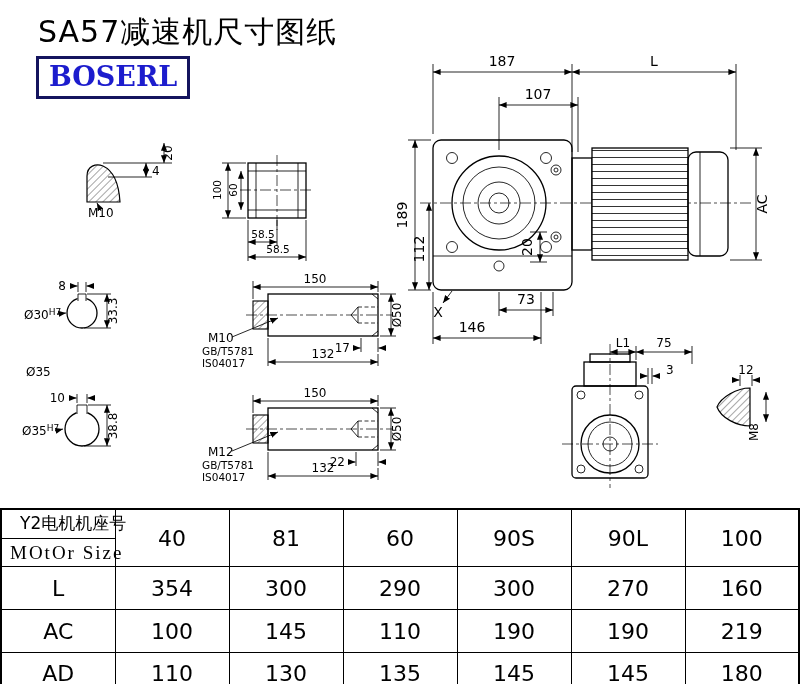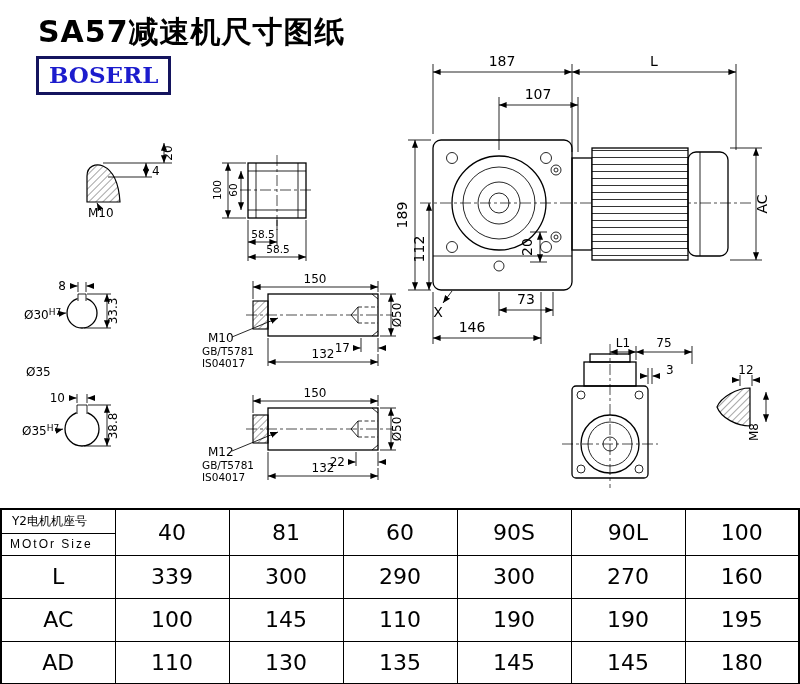--- a/index.html
+++ b/index.html
@@ -1,39 +1,39 @@
 <!DOCTYPE html>
 <html><head>
 <meta charset="utf-8">
 <style>
   *{margin:0;padding:0;box-sizing:border-box}
   html,body{width:800px;height:684px;background:#ffffff;overflow:hidden;position:relative;
     font-family:"DejaVu Sans",sans-serif;color:#000}
-  .title{position:absolute;left:38px;top:12px;font-size:30px;font-weight:bold;letter-spacing:1px;white-space:nowrap}
+  .title{position:absolute;left:38px;top:12px;font-size:30px;font-weight:normal;letter-spacing:1px;white-space:nowrap}
   .logo{position:absolute;left:36px;top:56px;border:3px solid #14145e;color:#1c1ccd;background:#fff;
-    font-family:"DejaVu Serif",serif;font-weight:bold;font-size:23px;line-height:1;padding:4px 10px 6px}
+    font-family:"DejaVu Serif",serif;font-weight:bold;font-size:27px;line-height:1;padding:4px 10px 6px}
   svg.drawing{position:absolute;left:0;top:0}
   svg text{font-family:"DejaVu Sans",sans-serif;fill:#000;font-size:12px}
   svg .t14{font-size:14px}
   svg .t12{font-size:12px}
   svg .t10{font-size:10.5px}
   svg .sup{font-size:9px}
   .ol{fill:none;stroke:#000;stroke-width:1.3}
   .th{fill:none;stroke:#000;stroke-width:0.85}
   .dim{fill:none;stroke:#000;stroke-width:0.85}
   .cl{fill:none;stroke:#000;stroke-width:0.7;stroke-dasharray:11 3 3 3}
   .dash{fill:none;stroke:#000;stroke-width:0.8;stroke-dasharray:4 2.5}
   .wh{fill:#fff;stroke:none}
   table.spec{position:absolute;left:0;top:508px;width:800px;height:176px;border-collapse:collapse;
     table-layout:fixed;background:#fff;border:2px solid #000}
   table.spec td{border:1px solid #000;text-align:center;vertical-align:middle;font-size:22px;padding:0}
   table.spec tr.hdr{height:46px}
   table.spec tr.r{height:43px}
-  .lc-cn{font-size:12px;text-align:left;padding:2px 0 3px 10px;border-bottom:1px solid #000;white-space:nowrap}
-  .lc-en{font-family:Liberation Sans, sans-serif;font-size:12px;text-align:left;padding:3px 8px 2px 8px;letter-spacing:2px;white-space:nowrap}
+  .lc-cn{font-size:17px;text-align:left;padding:2px 0 3px 18px;border-bottom:1px solid #000;white-space:nowrap}
+  .lc-en{font-family:Liberation Serif, serif;font-size:19px;text-align:left;padding:3px 8px 2px 8px;letter-spacing:2px;white-space:nowrap}
   td.rl{font-size:20px}
 </style>
 </head>
 <body>
 
 <div class="title">SA57减速机尺寸图纸</div>
 <div class="logo">BOSERL</div>
 
 <svg class="drawing" width="800" height="506" viewBox="0 0 800 506">
   <defs>
@@ -308,35 +308,35 @@
     </td>
     <td>40</td>
     <td>81</td>
     <td>60</td>
     <td>90S</td>
     <td>90L</td>
     <td>100</td>
   </tr>
   <tr class="r">
     <td class="rl">L</td>
-    <td>339</td>
+    <td>354</td>
     <td>300</td>
     <td>290</td>
     <td>300</td>
     <td>270</td>
     <td>160</td>
   </tr>
   <tr class="r">
     <td class="rl">AC</td>
     <td>100</td>
     <td>145</td>
     <td>110</td>
     <td>190</td>
     <td>190</td>
-    <td>195</td>
+    <td>219</td>
   </tr>
   <tr class="r">
     <td class="rl">AD</td>
     <td>110</td>
     <td>130</td>
     <td>135</td>
     <td>145</td>
     <td>145</td>
     <td>180</td>
   </tr>

